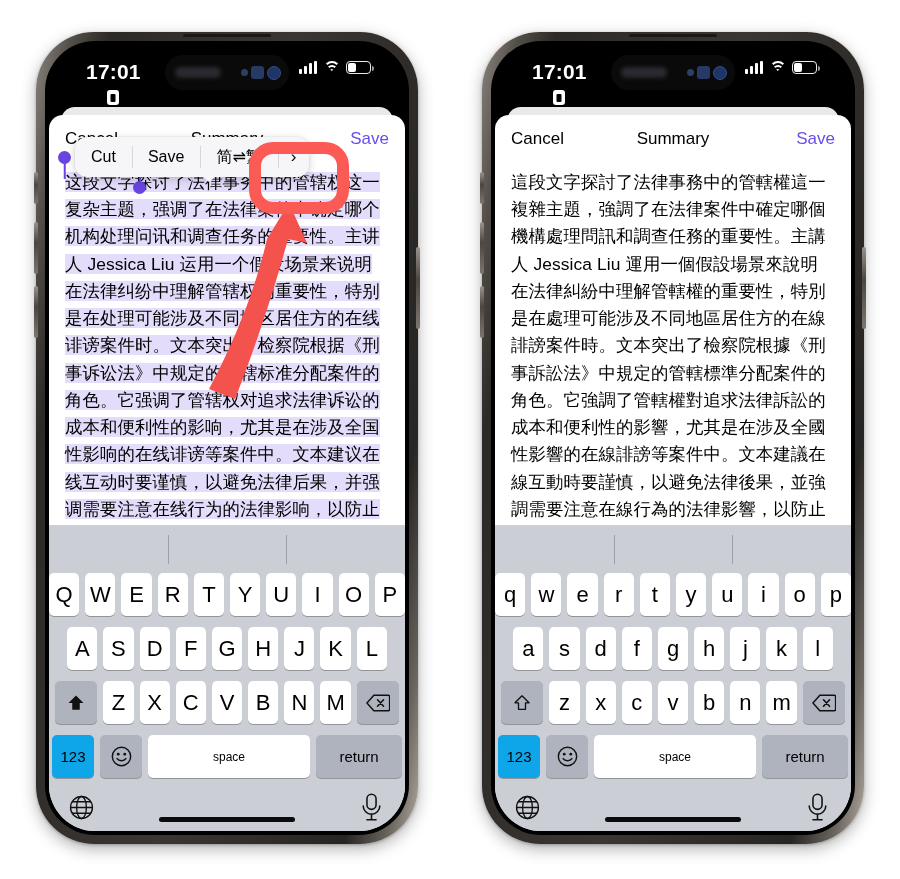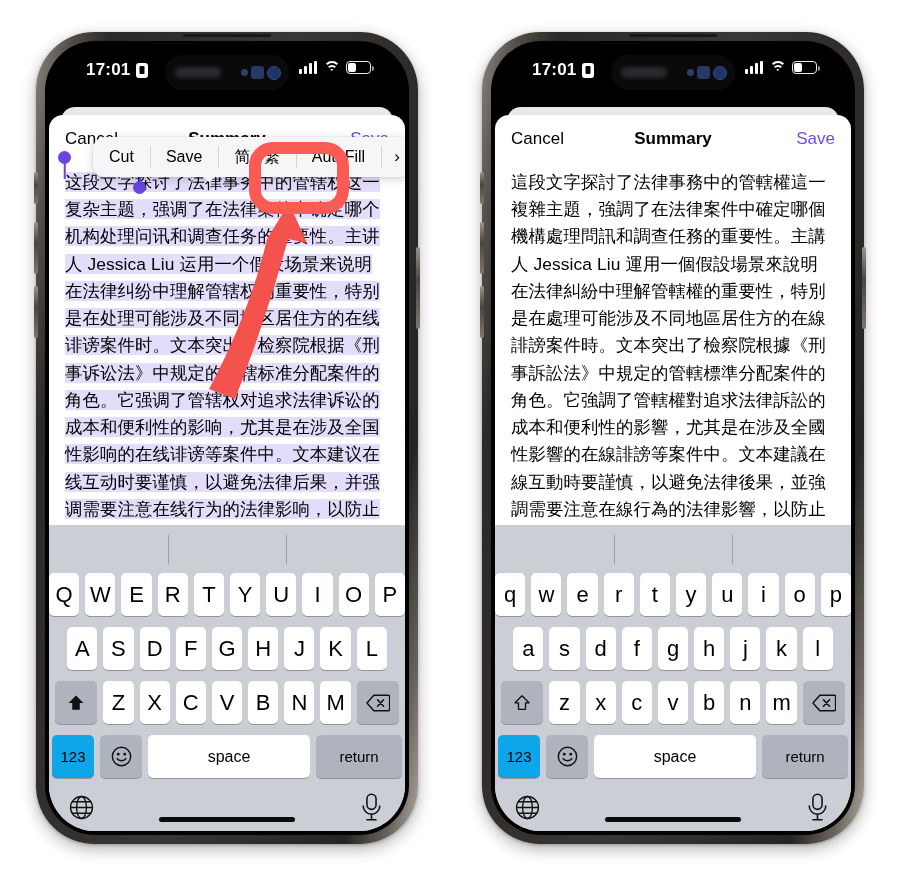--- a/index.html
+++ b/index.html
@@ -44,22 +44,22 @@
   
   .top-slit { position:absolute; left:50%; transform:translateX(-50%); top:2px; width:88px; height:3px; border-radius:2px; background:#1b1917; }
 
   
   .statusbar {
     position: absolute; top: 0; left: 0; right: 0; height: 54px;
     color: #fff; z-index: 30;
   }
   .sb-time {
     position:absolute; left: 37px; top: 15px;
-    font-size: 17px; font-weight: 600; letter-spacing: .2px;
-    display:flex; align-items:center; gap:6px;
+    font-size: 21px; font-weight: 600; letter-spacing: .2px;
+    display:flex; align-items:center; gap:6px;flex-direction:column;
   }
   .rec-badge {
     display:inline-block; width:12px; height:15px; border-radius:3px;
     background:#fff; position:relative;
   }
   .rec-badge::after{
     content:""; position:absolute; left:50%; top:50%; transform:translate(-50%,-50%);
     width:5px; height:8px; background:#000; border-radius:1px;
   }
   .dyn-island {
@@ -96,21 +96,21 @@
   .sheet {
     position:absolute; left:0; right:0; top:70px; bottom:0;
     background:#ffffff; border-radius:14px 14px 0 0;
     overflow:hidden;
   }
   .nav {
     position:relative; height:48px; display:flex; align-items:center;
     padding: 0 16px; flex:none;
   }
   .nav-left  { font-size:17px; color:#000; }
-  .nav-title { position:absolute; left:0; right:0; text-align:center; font-size:17px; font-weight:700; color:#000; pointer-events:none; }
+  .nav-title { position:absolute; left:0; right:0; text-align:center; font-size:17px; font-weight:400; color:#000; pointer-events:none; }
   .nav-right { margin-left:auto; font-size:17px; color:#6b4dea; position:relative; z-index:1; }
 
   .doc-body {
     padding: 6px 16px 0 16px;
     font-size: 17.4px;
     line-height: 1.565;
     color:#000;
     letter-spacing: .1px;
     position:relative;
   }
@@ -120,21 +120,21 @@
   
   .handle { position:absolute; width:13px; height:13px; border-radius:50%; background:#6944e0; }
   .handle::before { content:""; position:absolute; width:2.5px; background:#6944e0; left:50%; transform:translateX(-50%); }
   .handle.start { left:9px; top:-12px; }
   .handle.start::before { height:22px; top:6px; }
   .handle.end   { left:84px; top:18px; }
   .handle.end::before { height:22px; bottom:6px; }
 
   
   .edit-menu {
-    position:absolute; left:44px; top:22px; z-index:40;
+    position:absolute; left:26px; top:22px; z-index:40;
     height:40px; display:flex; align-items:stretch;
     background:#f6f6f8; border-radius:12px;
     box-shadow: 0 2px 10px rgba(0,0,0,.18), 0 0 0 .5px rgba(0,0,0,.06);
   }
   .edit-menu .mi {
     display:flex; align-items:center; justify-content:center;
     padding: 0 16px; font-size:16px; color:#000; white-space:nowrap;
     position:relative;
   }
   .edit-menu .mi + .mi::before {
@@ -167,21 +167,21 @@
   .krow { display:flex; justify-content:center; gap:6px; margin-bottom:11px; padding: 0 3px; }
   .key {
     background:#fff; border-radius:5px; height:43px;
     display:flex; align-items:center; justify-content:center;
     font-size:22px; color:#000; box-shadow:0 1px 0 rgba(0,0,0,.28);
     flex:0 0 30.2px;
   }
   .krow.r2 { padding: 0 18px; }
   .krow.r3 { padding: 0 3px; }
   .key.wide { flex:0 0 42px; background:#aeb3bd; }
-  .key.space { flex:1 1 auto; font-size:16px; }
+  .key.space { flex:1 1 auto; font-size:12px; }
   .krow.r4 { gap:6px; padding: 0 3px; }
   .key.num { flex:0 0 42px; background:#0ea5e9; font-size:15px; }
   .key.emoji { flex:0 0 42px; background:#aeb3bd; font-size:19px; }
   .key.ret { flex:0 0 86px; background:#aeb3bd; font-size:15px; }
   .krow.r4 .key { height:43px; }
 
   .kb-bottom { height:46px; position:relative; }
   .globe-icon { position:absolute; left:20px; top:6px; }
   .mic-icon   { position:absolute; right:22px; top:4px; }
 
@@ -249,21 +249,20 @@
           <div class="doc-body selected">
             <span class="handle start"></span>
             <span class="run">这段文字探讨了法律事务中的管辖权这一复杂主题，强调了在法律案件中确定哪个机构处理问讯和调查任务的重要性。主讲人 Jessica Liu 运用一个假设场景来说明在法律纠纷中理解管辖权的重要性，特别是在处理可能涉及不同地区居住方的在线诽谤案件时。文本突出了检察院根据《刑事诉讼法》中规定的管辖标准分配案件的角色。它强调了管辖权对追求法律诉讼的成本和便利性的影响，尤其是在涉及全国性影响的在线诽谤等案件中。文本建议在线互动时要谨慎，以避免法律后果，并强调需要注意在线行为的法律影响，以防止管辖挑战。最后，文本强调了做出明智决定以维护安全和尊重的在线环境的重要性，强调了在线诽谤和侮辱的严重后果。</span>
             <span class="handle end"></span>
           </div>
 
           <div class="edit-menu">
             <div class="mi">Cut</div>
             <div class="mi">Save</div>
             <div class="mi">简⇌繁</div>
-            <div class="mi">AutoFill</div>
             <div class="mi chev">›</div>
           </div>
           <div class="menu-tail"></div>
         </div>
 
         <div class="keyboard">
           <div class="predict">
             <span class="divider d1"></span>
             <span class="divider d2"></span>
           </div>

